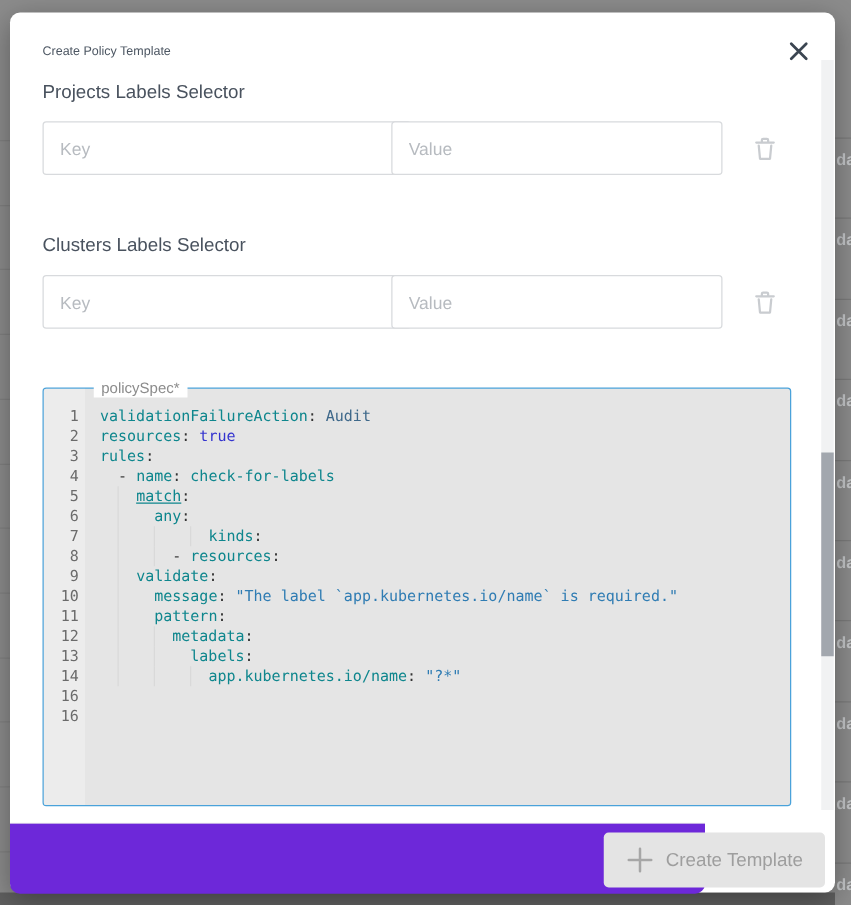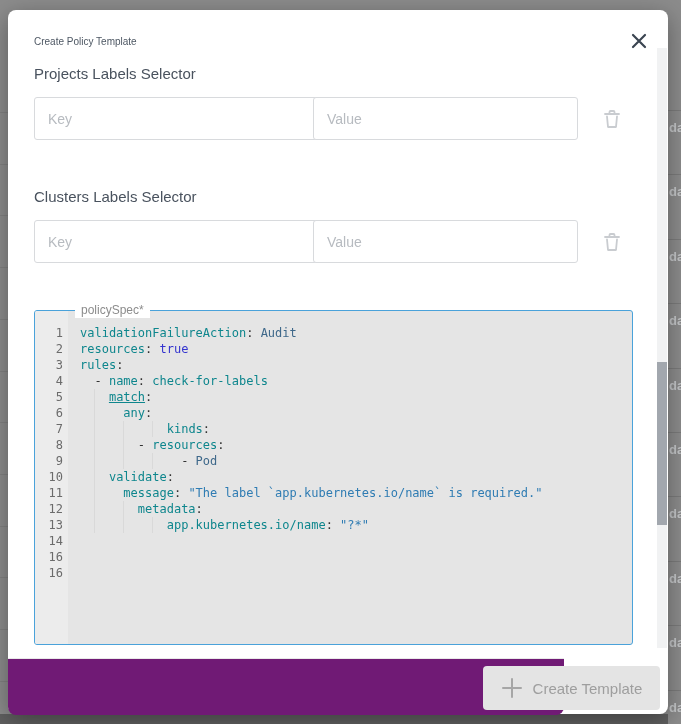--- a/index.html
+++ b/index.html
@@ -42,21 +42,21 @@
   .code-area{position:absolute;left:0;top:0;right:0;bottom:0;display:flex;overflow:hidden;border-radius:2px}
   .gutter{width:33px;background:#ececec;padding-top:14px;box-sizing:border-box;flex:none}
   .gutter .ln{height:16px;line-height:16px;text-align:right;padding-right:5px;
               font-family:"DejaVu Sans Mono",monospace;font-size:12px;color:#6b6b6b}
   .code{flex:1;padding:14px 0 0 12px;position:relative;overflow:hidden}
   .codeline{height:16px;line-height:16px;white-space:pre;position:relative;
             font-family:"DejaVu Sans Mono",monospace;font-size:12px;color:#333}
   .guide{position:absolute;top:0;bottom:0;width:0;border-left:1px solid #d9d9d9}
 
   
-  .footer{position:absolute;left:0;top:648px;width:556px;height:56px;background:#701a75;
+  .footer{position:absolute;left:0;top:648px;width:556px;height:56px;background:#6d28d9;
           border-top:1px solid #e9e9e9;border-radius:0 0 8px 8px}
   .create-btn{position:absolute;left:475px;top:7px;width:177px;height:44px;background:#e4e4e4;
               border:none;border-radius:4px;color:#9e9e9e;font-size:15px;
               font-family:"Liberation Sans",sans-serif;display:flex;align-items:center;
               justify-content:center;gap:10px;cursor:default}
 
   
   .scroll-track{position:absolute;left:649px;top:38px;width:10px;height:600px;background:#f1f2f3}
   .scroll-thumb{position:absolute;left:0;top:314px;width:10px;height:163px;background:#a2a7ae}
 </style>
@@ -142,24 +142,25 @@
         </div>
       <div class="code">
           <div class="codeline"><span style="color: rgb(14, 134, 141);">validationFailureAction</span><span style="color: rgb(51, 51, 51);">: </span><span style="color: rgb(62, 104, 138);">Audit</span></div>
           <div class="codeline"><span style="color: rgb(14, 134, 141);">resources</span><span style="color: rgb(51, 51, 51);">: </span><span style="color: rgb(52, 52, 207);">true</span></div>
           <div class="codeline"><span style="color: rgb(14, 134, 141);">rules</span><span style="color: rgb(51, 51, 51);">:</span></div>
           <div class="codeline"><span style="color: rgb(51, 51, 51);">  - </span><span style="color: rgb(14, 134, 141);">name</span><span style="color: rgb(51, 51, 51);">: </span><span style="color: rgb(14, 134, 141);">check-for-labels</span></div>
           <div class="codeline"><span class="guide" style="left: 14.44px;"></span><span style="color: rgb(51, 51, 51);">    </span><span style="color: rgb(14, 134, 141); text-decoration: underline;">match</span><span style="color: rgb(51, 51, 51);">:</span></div>
           <div class="codeline"><span class="guide" style="left: 14.44px;"></span><span style="color: rgb(51, 51, 51);">      </span><span style="color: rgb(14, 134, 141);">any</span><span style="color: rgb(51, 51, 51);">:</span></div>
           <div class="codeline"><span class="guide" style="left: 14.44px;"></span><span class="guide" style="left: 43.32px;"></span><span class="guide" style="left: 72.2px;"></span><span style="color: rgb(51, 51, 51);">            </span><span style="color: rgb(14, 134, 141);">kinds</span><span style="color: rgb(51, 51, 51);">:</span></div>
           <div class="codeline"><span class="guide" style="left: 14.44px;"></span><span class="guide" style="left: 43.32px;"></span><span style="color: rgb(51, 51, 51);">        - </span><span style="color: rgb(14, 134, 141);">resources</span><span style="color: rgb(51, 51, 51);">:</span></div>
-          <div class="codeline"><span class="guide" style="left: 14.44px;"></span><span class="guide" style="left: 43.32px;"></span><span class="guide" style="left: 72.2px;"></span><span style="color: rgb(51, 51, 51);">              - </span><span style="color: rgb(62, 104, 138);">Pod</span></div>
           <div class="codeline"><span class="guide" style="left: 14.44px;"></span><span style="color: rgb(51, 51, 51);">    </span><span style="color: rgb(14, 134, 141);">validate</span><span style="color: rgb(51, 51, 51);">:</span></div>
           <div class="codeline"><span class="guide" style="left: 14.44px;"></span><span style="color: rgb(51, 51, 51);">      </span><span style="color: rgb(14, 134, 141);">message</span><span style="color: rgb(51, 51, 51);">: </span><span style="color: rgb(47, 124, 179);">"The label `app.kubernetes.io/name` is required."</span></div>
+          <div class="codeline"><span class="guide" style="left: 14.44px;"></span><span style="color: rgb(51, 51, 51);">      </span><span style="color: rgb(14, 134, 141);">pattern</span><span style="color: rgb(51, 51, 51);">:</span></div>
           <div class="codeline"><span class="guide" style="left: 14.44px;"></span><span class="guide" style="left: 43.32px;"></span><span style="color: rgb(51, 51, 51);">        </span><span style="color: rgb(14, 134, 141);">metadata</span><span style="color: rgb(51, 51, 51);">:</span></div>
+          <div class="codeline"><span class="guide" style="left: 14.44px;"></span><span class="guide" style="left: 43.32px;"></span><span style="color: rgb(51, 51, 51);">          </span><span style="color: rgb(14, 134, 141);">labels</span><span style="color: rgb(51, 51, 51);">:</span></div>
           <div class="codeline"><span class="guide" style="left: 14.44px;"></span><span class="guide" style="left: 43.32px;"></span><span class="guide" style="left: 72.2px;"></span><span style="color: rgb(51, 51, 51);">            </span><span style="color: rgb(14, 134, 141);">app.kubernetes.io/name</span><span style="color: rgb(51, 51, 51);">: </span><span style="color: rgb(47, 124, 179);">"?*"</span></div>
           <div class="codeline"></div>
         </div>
     </div>
   </div>
 
   <div class="footer">
     <button class="create-btn">
       <svg width="22" height="22" viewBox="0 0 22 22">
         <path d="M11 2 V20 M2 11 H20" stroke="#a6a6a6" stroke-width="2" stroke-linecap="round" fill="none"></path>

